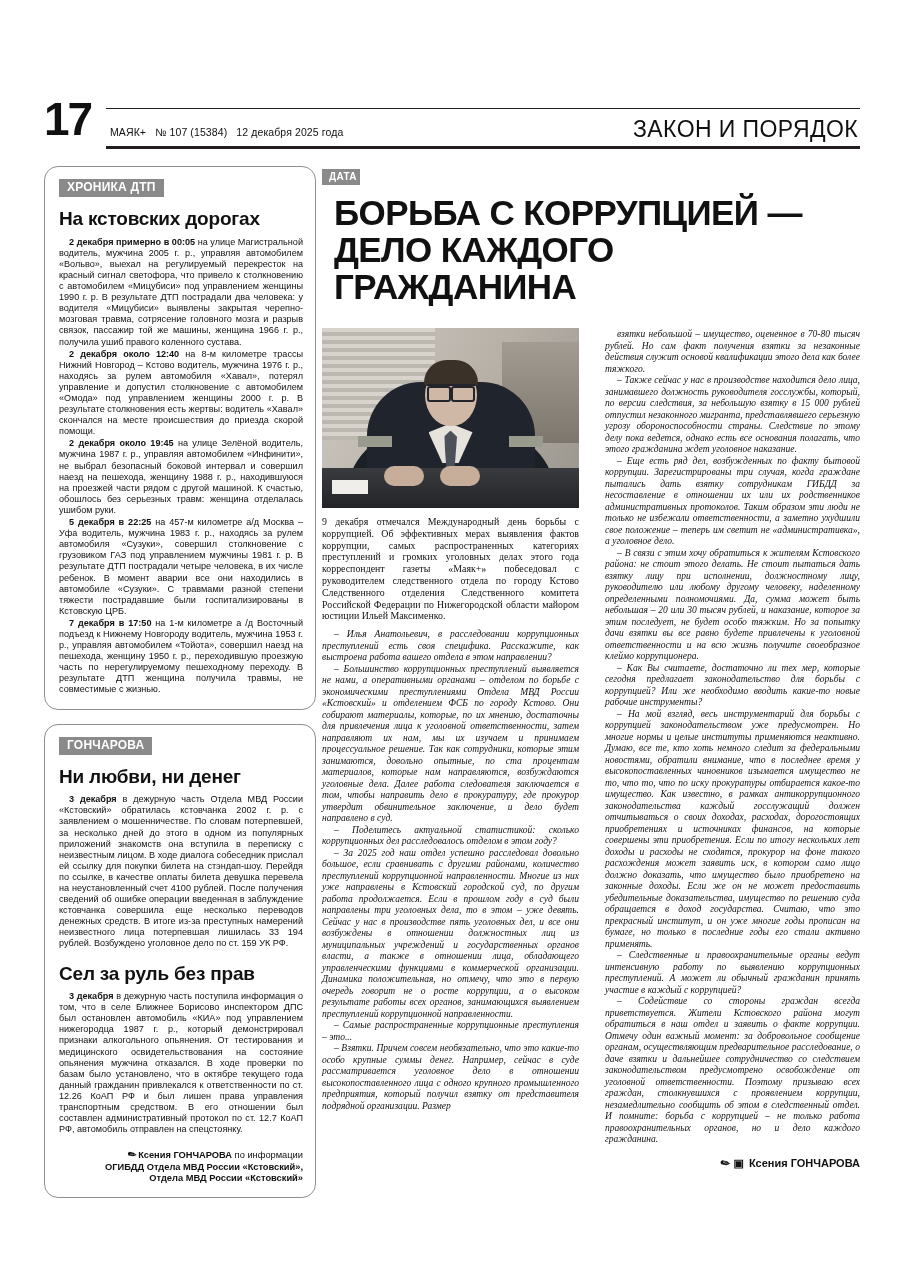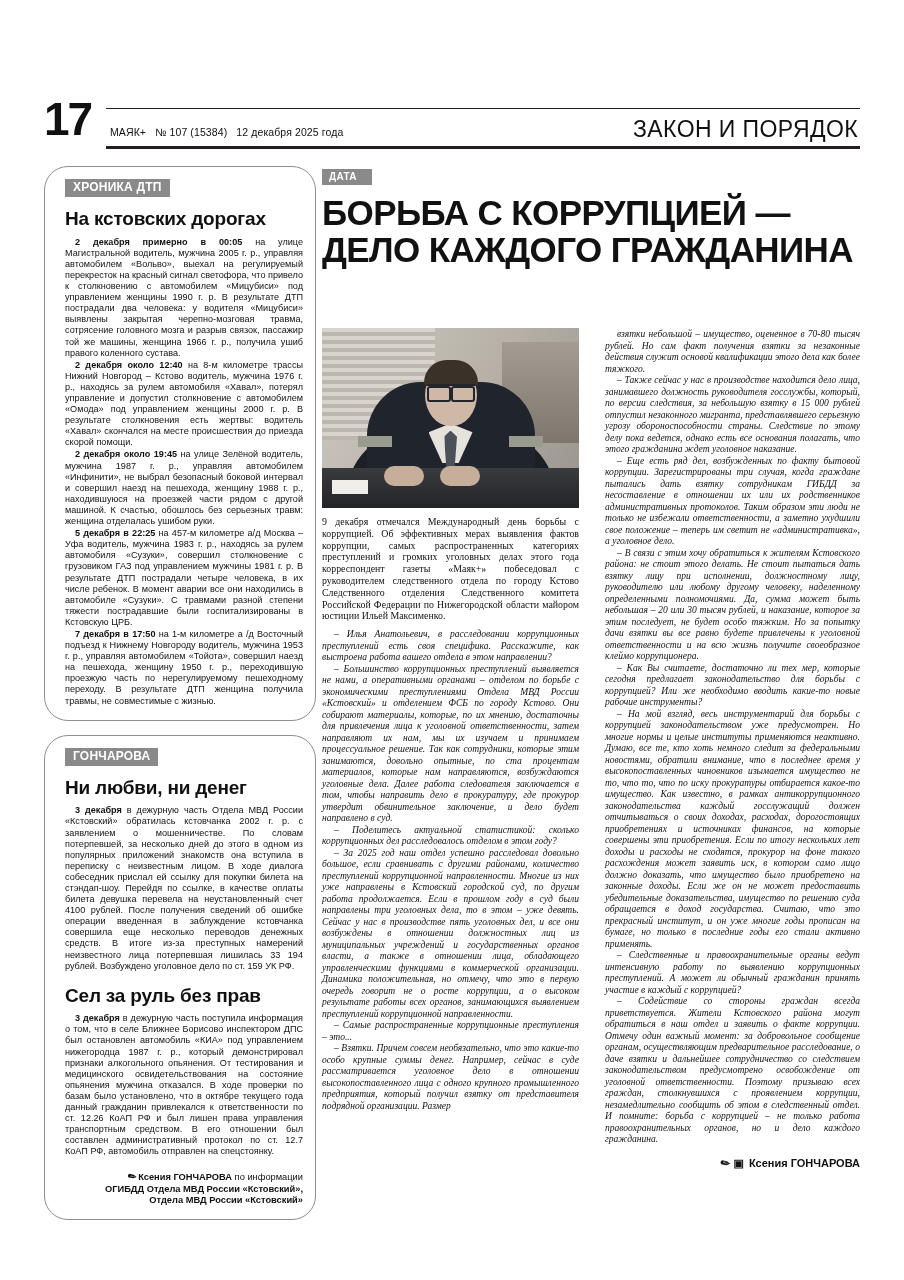--- a/index.html
+++ b/index.html
@@ -50,22 +50,22 @@
   }
 
   
   .left-col{
     position:absolute;
     left:44px; top:166px;
     width:272px;
   }
   .panel{
     border:1px solid #8e8e8e;
-    border-radius:24px;
-    padding:10px 12px 12px 20px;
+    border-radius:14px;
+    padding:10px 12px 12px 14px;
     box-sizing:border-box;
     margin-bottom:14px;
     background:#fff;
   }
   .rubric{
     display:inline-block;
     background:#8a8a8a;
     color:#fff;
     font-size:12px;
     font-weight:bold;
@@ -111,29 +111,29 @@
     position:absolute;
     left:322px; top:166px; width:538px;
   }
   .date-rubric{
     display:inline-block;
     background:#8a8a8a;
     color:#fff;
     font-size:10px;
     font-weight:bold;
     letter-spacing:0.3px;
-    padding:2px 15px 3px 7px;
+    padding:2px 3px 3px 7px;
     line-height:1.1;
   }
   .headline{
     font-size:35px;
     font-weight:bold;
     line-height:37px;
     letter-spacing:-0.6px;
-    margin:9px 0 0 0;
+    margin:9px 0 0 12px;
     font-family:"Liberation Sans", sans-serif;
   }
   .headline span{display:block;}
 
   .cols{
     position:absolute;
     left:322px; top:328px;
     width:538px; height:888px;
   }
   .col-a{

